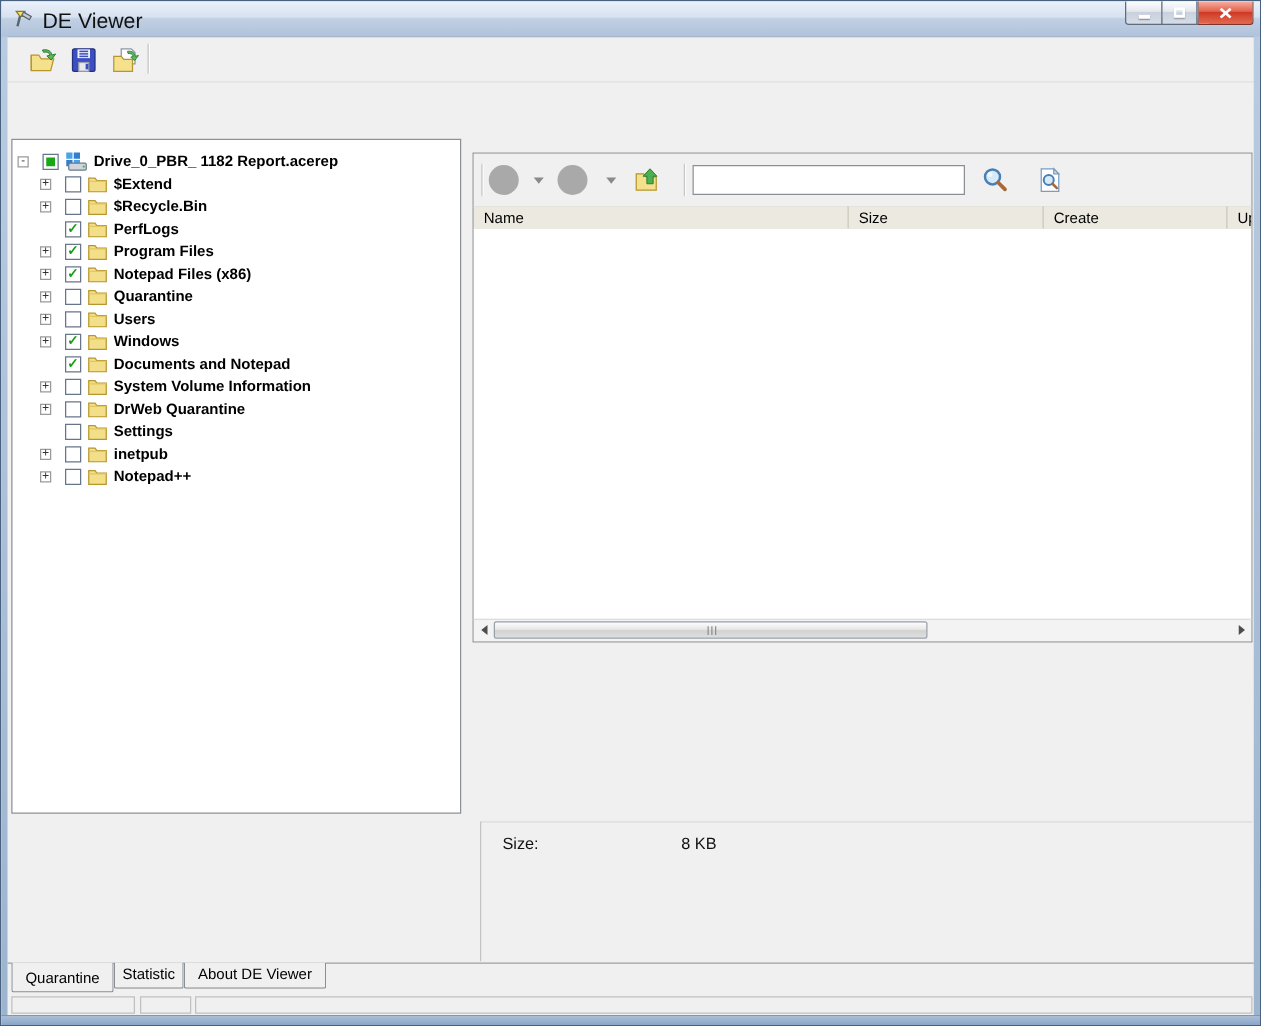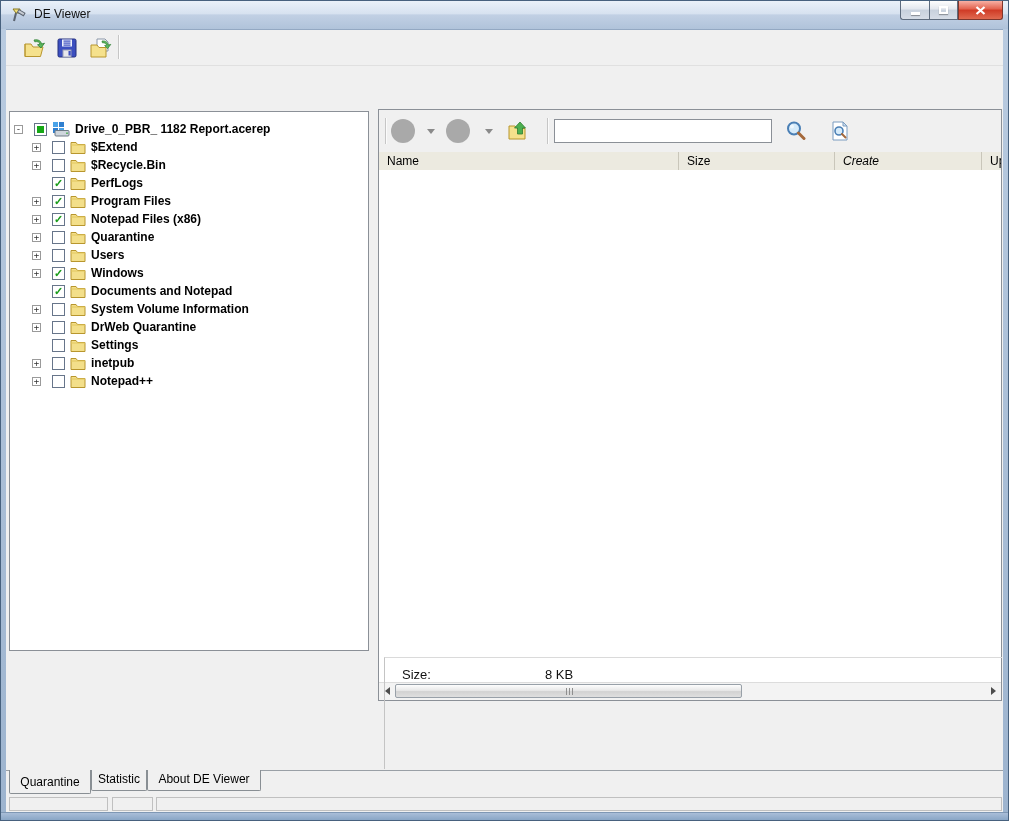--- a/index.html
+++ b/index.html
@@ -5,21 +5,21 @@
   html,body{margin:0;padding:0;background:#c8d4e2;font-family:"Liberation Sans",sans-serif;}
   .window{position:relative;width:1009px;height:821px;background:#f0f0f0;border:1px solid #47617e;box-sizing:border-box;overflow:hidden;}
   .frame-side{position:absolute;top:28px;width:5px;bottom:7px;background:linear-gradient(180deg,#b9cbe0,#9db4cf);}
   .frame-left{left:0;}
   .frame-right{right:0;}
   .frame-bottom{position:absolute;left:0;right:0;bottom:0;height:7px;background:linear-gradient(180deg,#a9bed8,#8aa6c6);border-top:1px solid #7e97b4;}
 
   
   .titlebar{position:absolute;top:0;left:0;width:100%;height:28px;background:linear-gradient(180deg,#eaf1f9 0%,#d7e2f0 45%,#c1d0e4 50%,#b0c3da 100%);border-bottom:1px solid #93a8c2;}
   .app-icon{position:absolute;left:9px;top:5px;width:18px;height:18px;}
-  .title-text{position:absolute;left:33px;top:6px;font-size:12px;color:#111;}
+  .title-text{position:absolute;left:33px;top:6px;font-size:17px;color:#111;}
   .caption-buttons{position:absolute;top:0;right:5px;height:19px;display:flex;}
   .cap-btn{height:19px;box-sizing:border-box;border:1px solid #5e6c7e;border-top:none;display:flex;align-items:center;justify-content:center;}
   .cap-min{width:29px;background:linear-gradient(180deg,#fdfdfd,#e3e7ee 45%,#c8d1dd 50%,#d6dde7);border-radius:0 0 0 3px;border-right:none;}
   .cap-max{width:29px;background:linear-gradient(180deg,#fdfdfd,#e3e7ee 45%,#c8d1dd 50%,#d6dde7);}
   .cap-close{width:45px;background:linear-gradient(180deg,#f7b0a4 0%,#e2614d 45%,#cf3a25 50%,#e06a50 100%);border-radius:0 0 3px 0;border-left:1px solid #8e3c30;border-color:#7e362c;}
   .glyph-min{width:9px;height:3px;background:#fff;box-shadow:0 1px 1px rgba(0,0,0,.35);margin-top:6px;}
   .glyph-max{width:9px;height:8px;border:2px solid #fff;box-shadow:0 1px 1px rgba(0,0,0,.3);box-sizing:border-box;}
 
   
   .toolbar{position:absolute;top:29px;left:1px;right:1px;height:35px;background:#f0f0f0;border-bottom:1px solid #e0e0e0;}
@@ -31,33 +31,33 @@
   .tree{padding-top:8px;}
   .tree-row{display:flex;align-items:center;height:18px;font-size:12px;color:#000;white-space:nowrap;}
   .expander{width:9px;height:9px;box-sizing:border-box;border:1px solid #9a9a9a;background:#fff;font-size:9px;line-height:6px;text-align:center;color:#333;flex:none;font-family:"DejaVu Sans Mono",monospace;}
   .expander.none{visibility:hidden;}
   .checkbox{width:13px;height:13px;box-sizing:border-box;border:1px solid #67758a;background:#fff;margin-left:11px;flex:none;display:flex;align-items:center;justify-content:center;}
   .checkbox .tick{color:#1a9c1a;font-size:11px;font-weight:bold;line-height:11px;}
   .checkbox .fillsq{width:7px;height:7px;background:#17a817;}
   .tree-icon{margin-left:5px;flex:none;display:flex;}
   .tree-label{margin-left:5px;font-weight:bold;}
 
-  .list-panel{position:absolute;left:377px;top:108px;width:624px;height:592px;background:#fff;border:1px solid #8b9097;box-sizing:border-box;}
+  .list-panel{position:absolute;left:377px;top:121px;width:624px;height:392px;background:#fff;border:1px solid #8b9097;box-sizing:border-box;}
   .list-toolbar{position:absolute;left:0;top:0;right:0;height:42px;background:#f0f0f0;border-bottom:1px solid #c9c9c9;}
   .lt-sep{position:absolute;top:8px;width:1px;height:26px;background:#c6c6c6;box-shadow:1px 0 0 #fbfbfb;}
   .nav-circle{position:absolute;top:9px;width:24px;height:24px;border-radius:50%;background:#a9a9a9;}
   .dd-arrow{position:absolute;top:19px;width:0;height:0;border-left:4px solid transparent;border-right:4px solid transparent;border-top:5px solid #8a8a8a;}
   .icon-btn{position:absolute;top:9px;width:24px;height:24px;display:flex;align-items:center;justify-content:center;}
   .search-input{position:absolute;left:175px;top:9px;width:218px;height:24px;box-sizing:border-box;border:1px solid #8b9097;background:#fff;font-size:12px;padding:2px 5px;font-family:"Liberation Sans",sans-serif;}
 
   .list-header{position:absolute;left:0;top:42px;right:0;height:18px;background:#eceae0;border-bottom:1px solid #cfccc0;display:flex;font-size:12px;color:#000;}
   .col{box-sizing:border-box;padding:2px 0 0 8px;border-right:1px solid #c9c6ba;overflow:hidden;white-space:nowrap;}
   .col-name{width:300px;}
   .col-size{width:156px;}
-  .col-create{width:147px;font-style:italic;}
+  .col-create{width:147px;}
   .col-up{flex:1;border-right:none;}
   .list-body{position:absolute;left:0;top:60px;right:0;bottom:17px;background:#fff;}
 
   .hscroll{position:absolute;left:0;right:0;bottom:0;height:17px;background:#f3f3f3;border-top:1px solid #dcdcdc;}
   .hs-arrow{position:absolute;top:0;width:16px;height:16px;display:flex;align-items:center;justify-content:center;}
   .tri-left{width:0;height:0;border-top:4px solid transparent;border-bottom:4px solid transparent;border-right:5px solid #4d4d4d;}
   .tri-right{width:0;height:0;border-top:4px solid transparent;border-bottom:4px solid transparent;border-left:5px solid #4d4d4d;}
   .hs-thumb{position:absolute;left:16px;top:1px;width:347px;height:14px;background:linear-gradient(180deg,#fdfdfd,#e8e8e8 45%,#d2d2d2 55%,#dfdfdf);border:1px solid #98a0a8;border-radius:2px;box-sizing:border-box;}
   .hs-grip{position:absolute;left:50%;top:3px;width:1px;height:7px;background:#8f8f8f;box-shadow:-3px 0 0 #8f8f8f,3px 0 0 #8f8f8f;}
 

